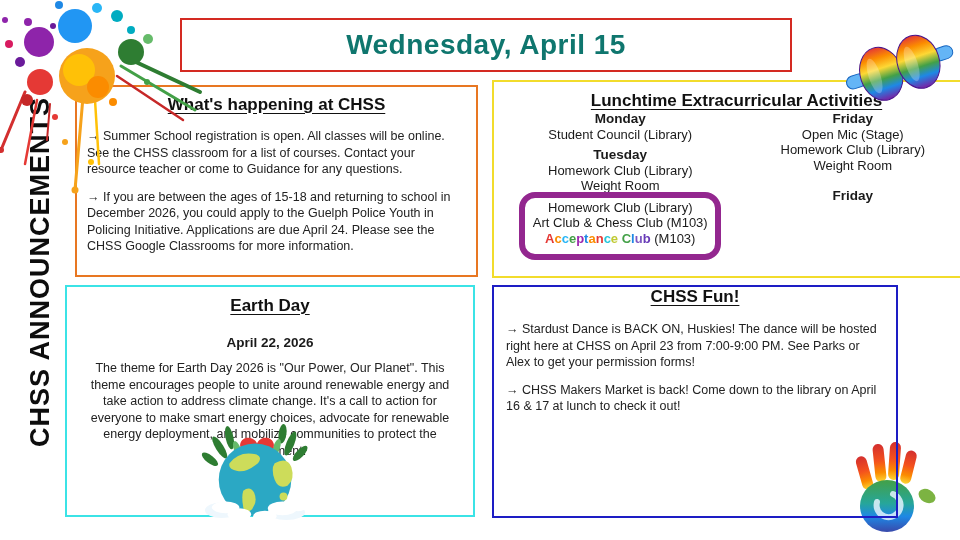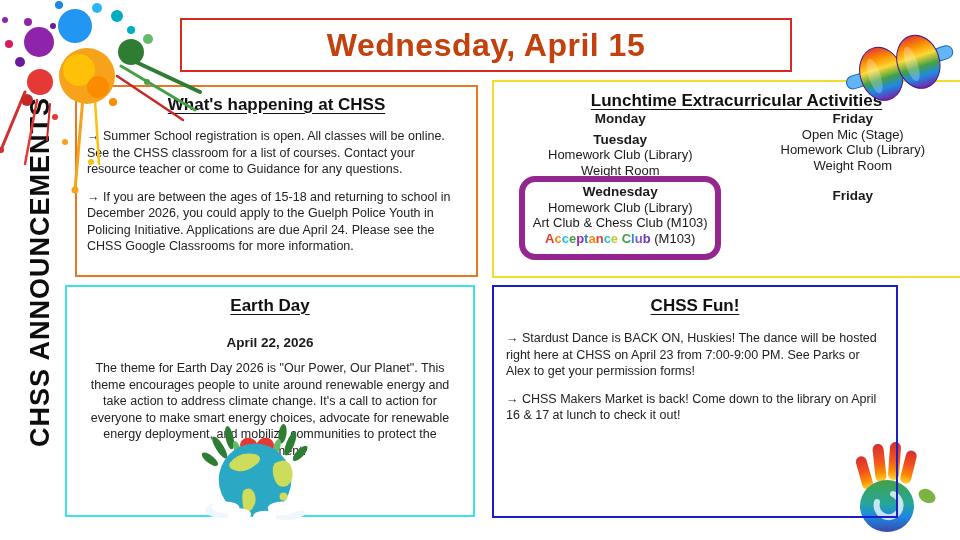--- a/index.html
+++ b/index.html
@@ -4,21 +4,21 @@
 <style>
   * { margin:0; padding:0; box-sizing:border-box; }
   html,body { width:960px; height:540px; background:#ffffff; overflow:hidden;
               font-family:"Liberation Sans", sans-serif; color:#1a1a1a; }
   .abs { position:absolute; }
 
   
   .title-box { left:180px; top:18px; width:612px; height:54px;
                border:2px solid #d42a22; background:#fff;
                display:flex; align-items:center; justify-content:center; }
-  .title-text { font-size:32px; font-weight:bold; letter-spacing:.5px; color:#c2410c; }
+  .title-text { font-size:28px; font-weight:bold; letter-spacing:.5px; color:#0f766e; }
 
   
   .sidebar-vert { left:40px; top:272px; transform:translate(-50%,-50%) rotate(-90deg);
                   white-space:nowrap; font-size:27px; font-weight:bold;
                   letter-spacing:1px; color:#0d0d0d; }
 
   
   .panel { background:transparent; border:2px solid #000; padding:8px 10px; }
   .panel-heading { text-align:center; font-size:17px; font-weight:bold; color:#111;
                    text-decoration:underline; text-underline-offset:3px; }
@@ -34,21 +34,21 @@
   .entry { margin-bottom:5px; }
   .entry.no-items { margin-top:15px; }
   .day { font-weight:bold; font-size:13.5px; }
   .highlight { border:6px solid #93278f; border-radius:16px;
                padding:2px 2px 3px; margin:-7px auto 0; width:202px;
                position:relative; background:#fff; }
 
   .earth-day { left:65px; top:285px; width:410px; height:232px; padding-top:9px; }
   .earth-day .para { text-align:center; margin:10px 12px 0; }
 
-  .chss-fun { left:492px; top:285px; width:406px; height:233px; padding-top:9px; }
+  .chss-fun { left:492px; top:285px; width:406px; height:233px; padding-top:0; }
   .chss-fun .paras { margin-top:14px; padding:0 2px; }
 
   .decor { pointer-events:none; }
 </style>
 </head>
 <body>
 
 <svg class="abs decor" style="left:843px; top:430px;" width="100" height="108" viewBox="0 0 100 108">
   <defs>
     <linearGradient id="fg" x1="0" y1="0" x2="0" y2="1">
@@ -86,29 +86,29 @@
       <p class="para">→ If you are between the ages of 15-18 and returning to school in December 2026, you could apply to the Guelph Police Youth in Policing Initiative. Applications are due April 24. Please see the CHSS Google Classrooms for more information.</p>
     </div>
 </div>
 
 <div class="abs panel lunchtime" style="border-color: rgb(242, 220, 44);">
   <div class="panel-heading">Lunchtime Extracurricular Activities</div>
   <div class="sched">
       <div class="sched-col">
         <div class="entry">
           <div class="day">Monday</div>
+          <div class="item">Student Council (Library)</div>
         </div>
         <div class="entry">
           <div class="day">Tuesday</div>
           <div class="item">Homework Club (Library)</div>
           <div class="item">Weight Room</div>
         </div>
         <div class="highlight" style="border-color: rgb(147, 39, 143);">
           <div class="entry">
-            <div class="day">Wednesday</div>
             <div class="item">Homework Club (Library)</div>
             <div class="item">Art Club &amp; Chess Club (M103)</div>
             <div class="item"><span style="color: rgb(229, 57, 53); font-weight: bold;">A</span><span style="color: rgb(251, 140, 0); font-weight: bold;">c</span><span style="color: rgb(41, 182, 246); font-weight: bold;">c</span><span style="color: rgb(67, 160, 71); font-weight: bold;">e</span><span style="color: rgb(156, 39, 176); font-weight: bold;">p</span><span style="color: rgb(30, 136, 229); font-weight: bold;">t</span><span style="color: rgb(251, 140, 0); font-weight: bold;">a</span><span style="color: rgb(229, 57, 53); font-weight: bold;">n</span><span style="color: rgb(38, 198, 218); font-weight: bold;">c</span><span style="color: rgb(192, 202, 51); font-weight: bold;">e</span><span> </span><span style="color: rgb(67, 160, 71); font-weight: bold;">C</span><span style="color: rgb(30, 136, 229); font-weight: bold;">l</span><span style="color: rgb(126, 87, 194); font-weight: bold;">u</span><span style="color: rgb(103, 58, 183); font-weight: bold;">b</span><span> (M103)</span></div>
           </div>
         </div>
       </div>
       <div class="sched-col">
         <div class="entry">
           <div class="day">Friday</div>
           <div class="item">Open Mic (Stage)</div>

